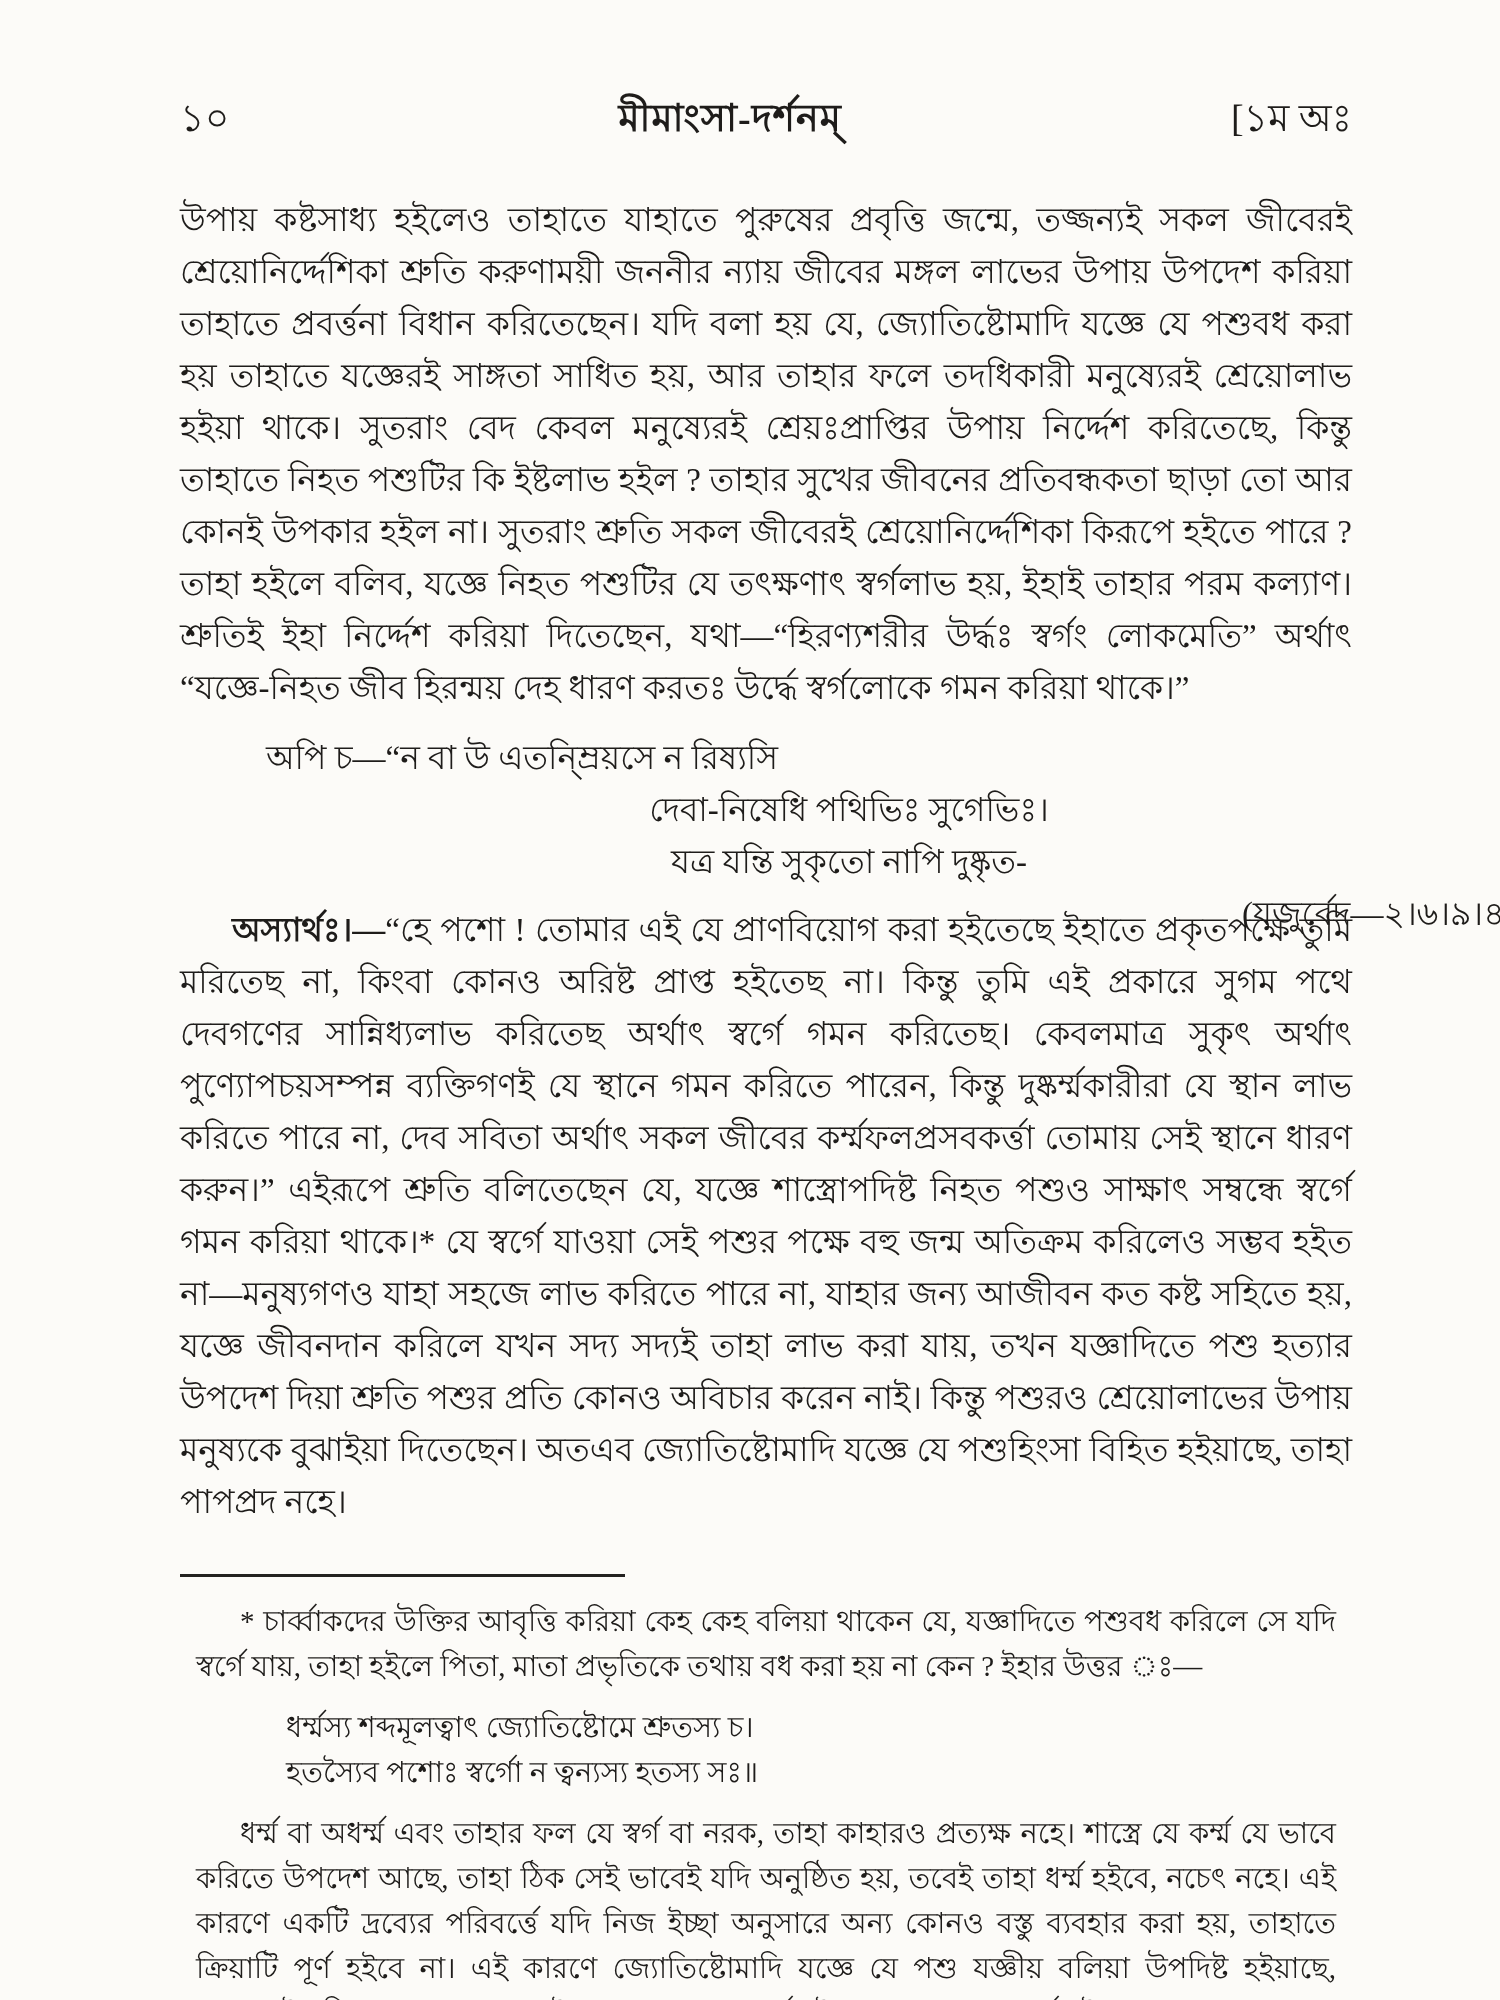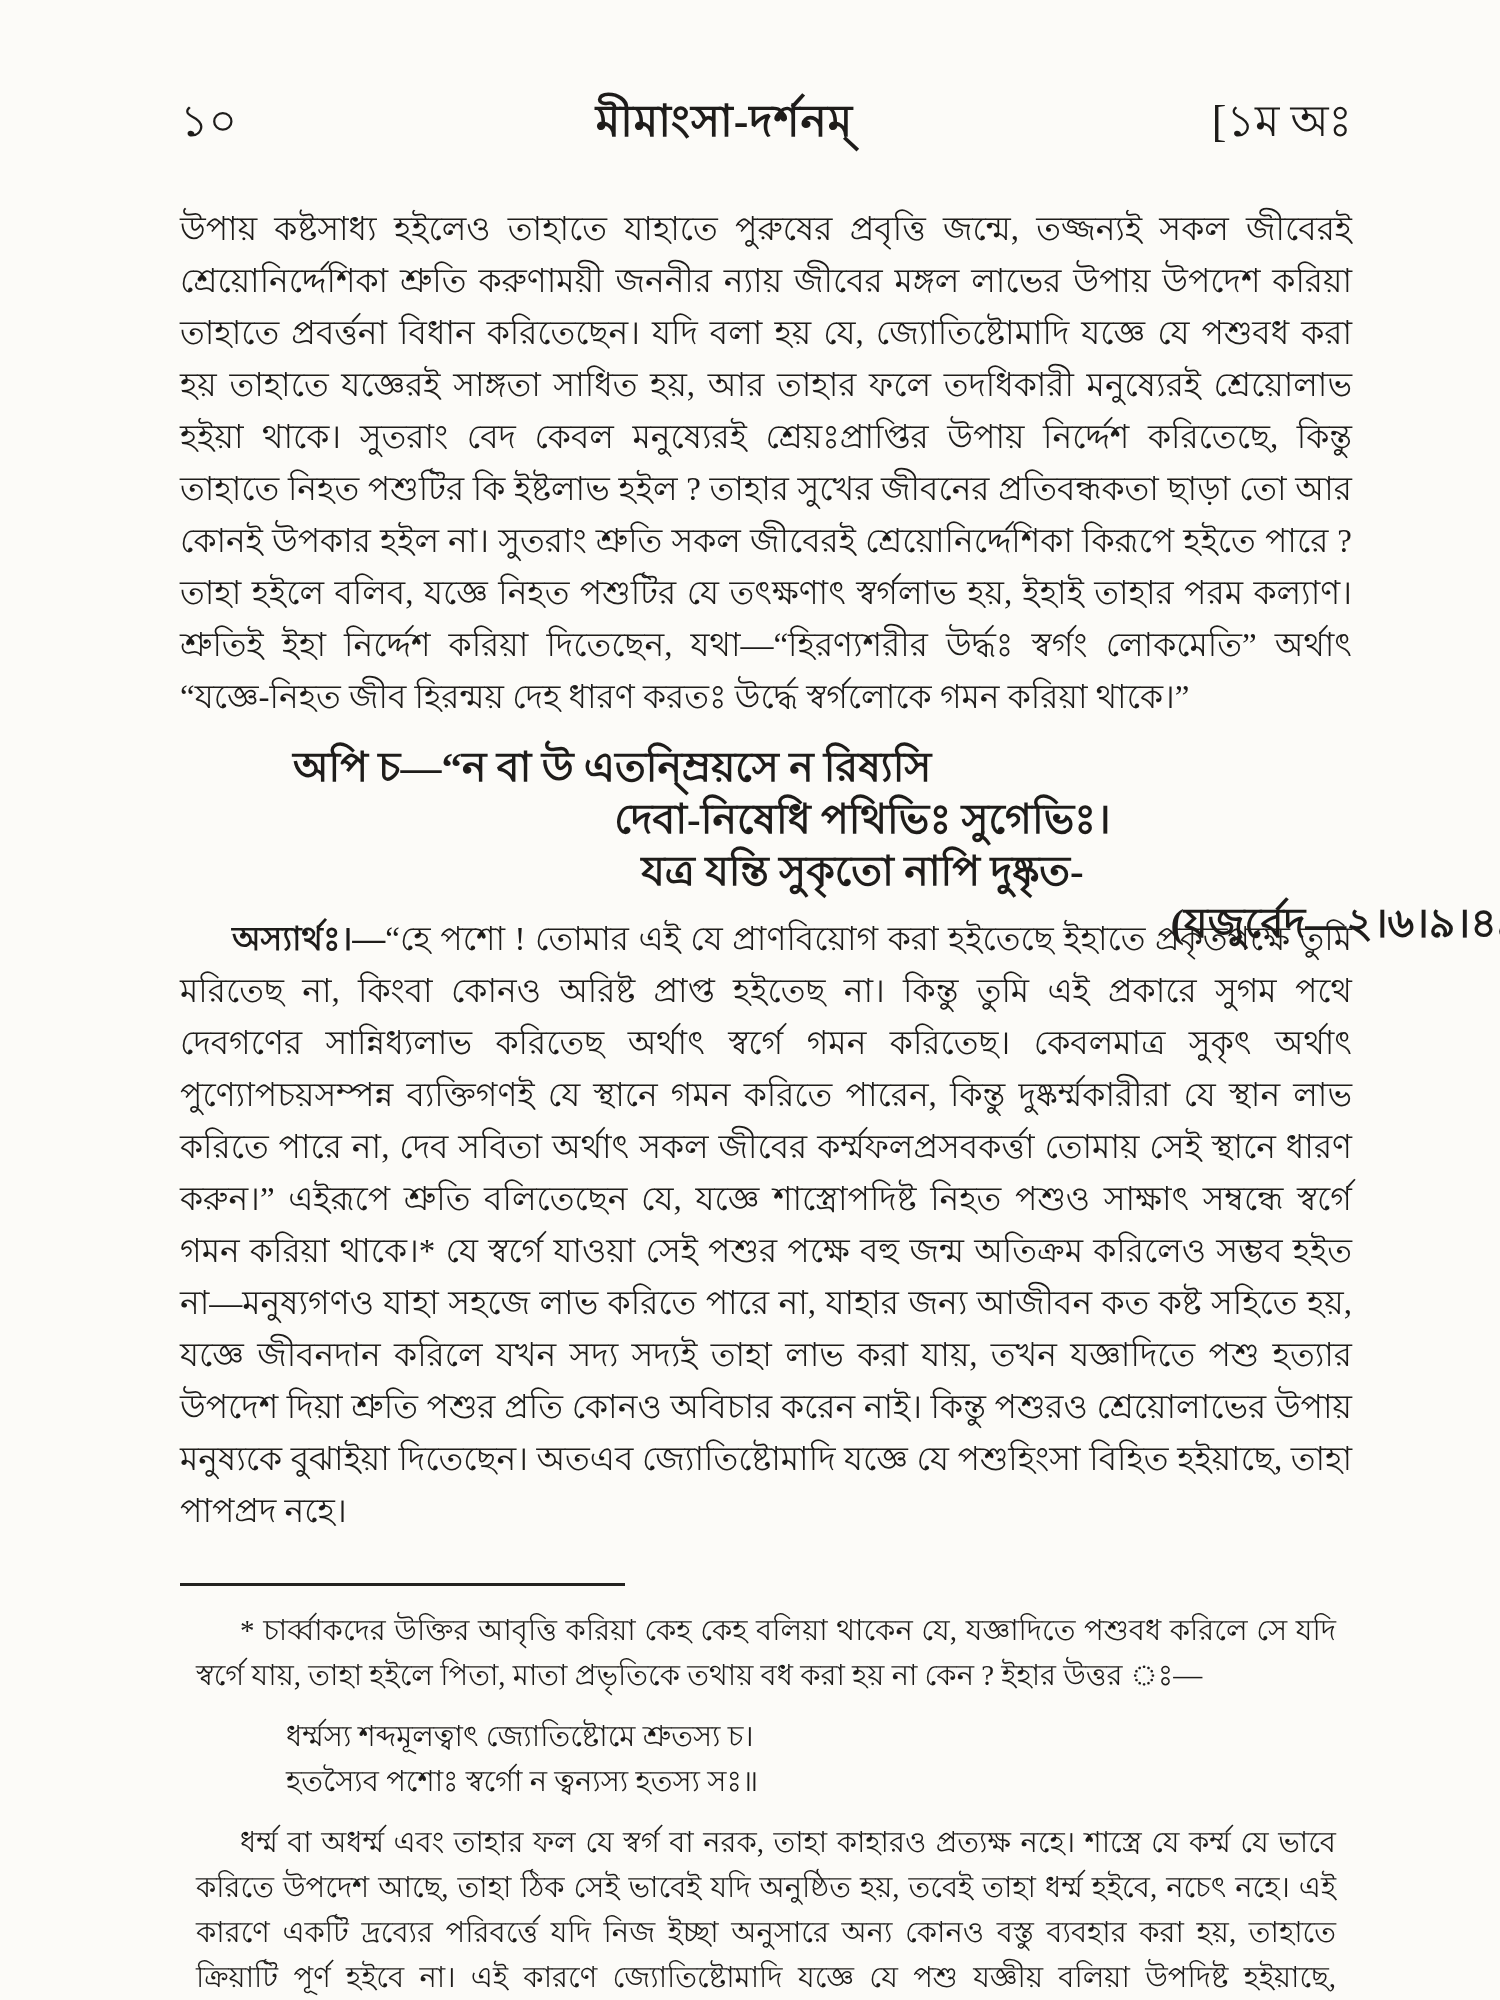--- a/index.html
+++ b/index.html
@@ -17,44 +17,43 @@
   .page {
     box-sizing: border-box;
     width: 1500px;
     height: 2000px;
     padding: 88px 148px 40px 180px;
   }
   .page-header {
     display: flex;
     justify-content: space-between;
     align-items: baseline;
-    font-size: 44px;
+    font-size: 38px;
     margin-bottom: 42px;
   }
   .page-header .title {
     letter-spacing: 1px;
     font-weight: bold;
   }
   .body-para {
     font-size: 33px;
     line-height: 52px;
     text-align: justify;
     margin: 0;
   }
   .body-para.indented {
     text-indent: 52px;
   }
   .para-lead {
     font-weight: bold;
   }
   .verse-block {
-    margin: 18px 0 16px 113px;
-    font-size: 41px;
+    margin: 18px 0 16px 86px;
+    font-size: 33px;
     line-height: 52px;
-    font-weight: bold;
   }
   .verse-line.cont {
     padding-left: 80px;
     text-align: center;
   }
   .verse-last-row {
     position: relative;
   }
   .verse-citation {
     position: absolute;

